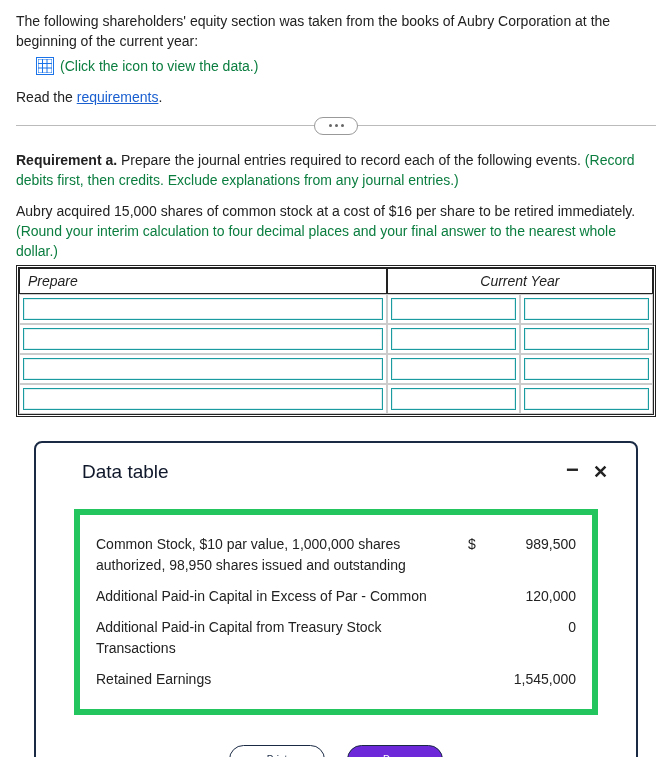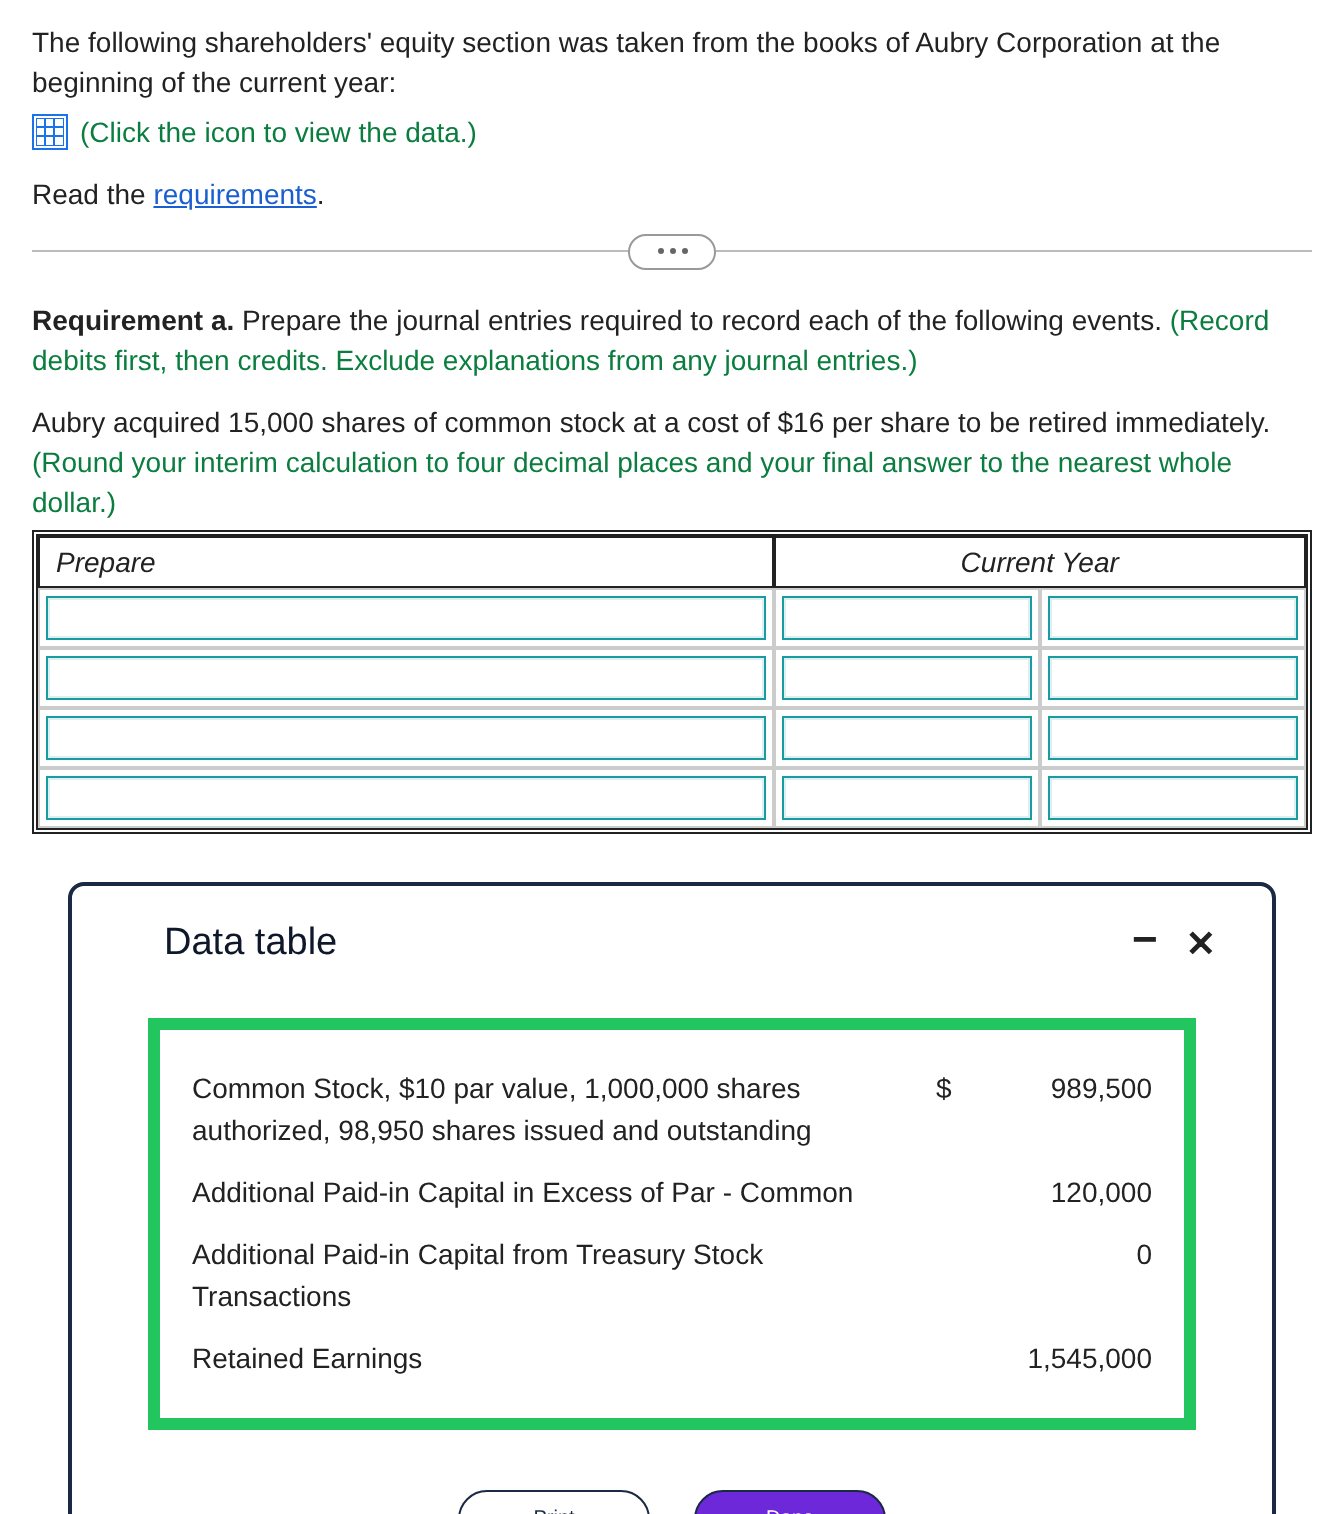--- a/index.html
+++ b/index.html
@@ -6,21 +6,21 @@
   body {
     font-family: Arial, Helvetica, sans-serif;
     font-size: 14px;
     color: #222;
     margin: 0;
     padding: 12px 16px;
     width: 672px;
     background: #fff;
   }
   .intro { line-height: 1.4; margin-bottom: 6px; }
-  .data-link-row { display: flex; align-items: center; gap: 6px; margin-bottom: 14px; }
+  .data-link-row { display: flex; align-items: center; gap: 6px; margin-bottom: 14px; margin-left: 20px; }
   .grid-icon {
     width: 18px; height: 18px;
     display: inline-flex; align-items: center; justify-content: center;
     border: 1px solid #1a73e8; background: #fff;
   }
   .grid-icon svg { display: block; }
   .green-link { color: #0a7d3f; }
   .req-link { color: #1a5fd0; text-decoration: underline; cursor: pointer; }
   .read-req { margin-bottom: 20px; }
   .divider-wrap { position: relative; margin: 10px 0 24px 0; }

